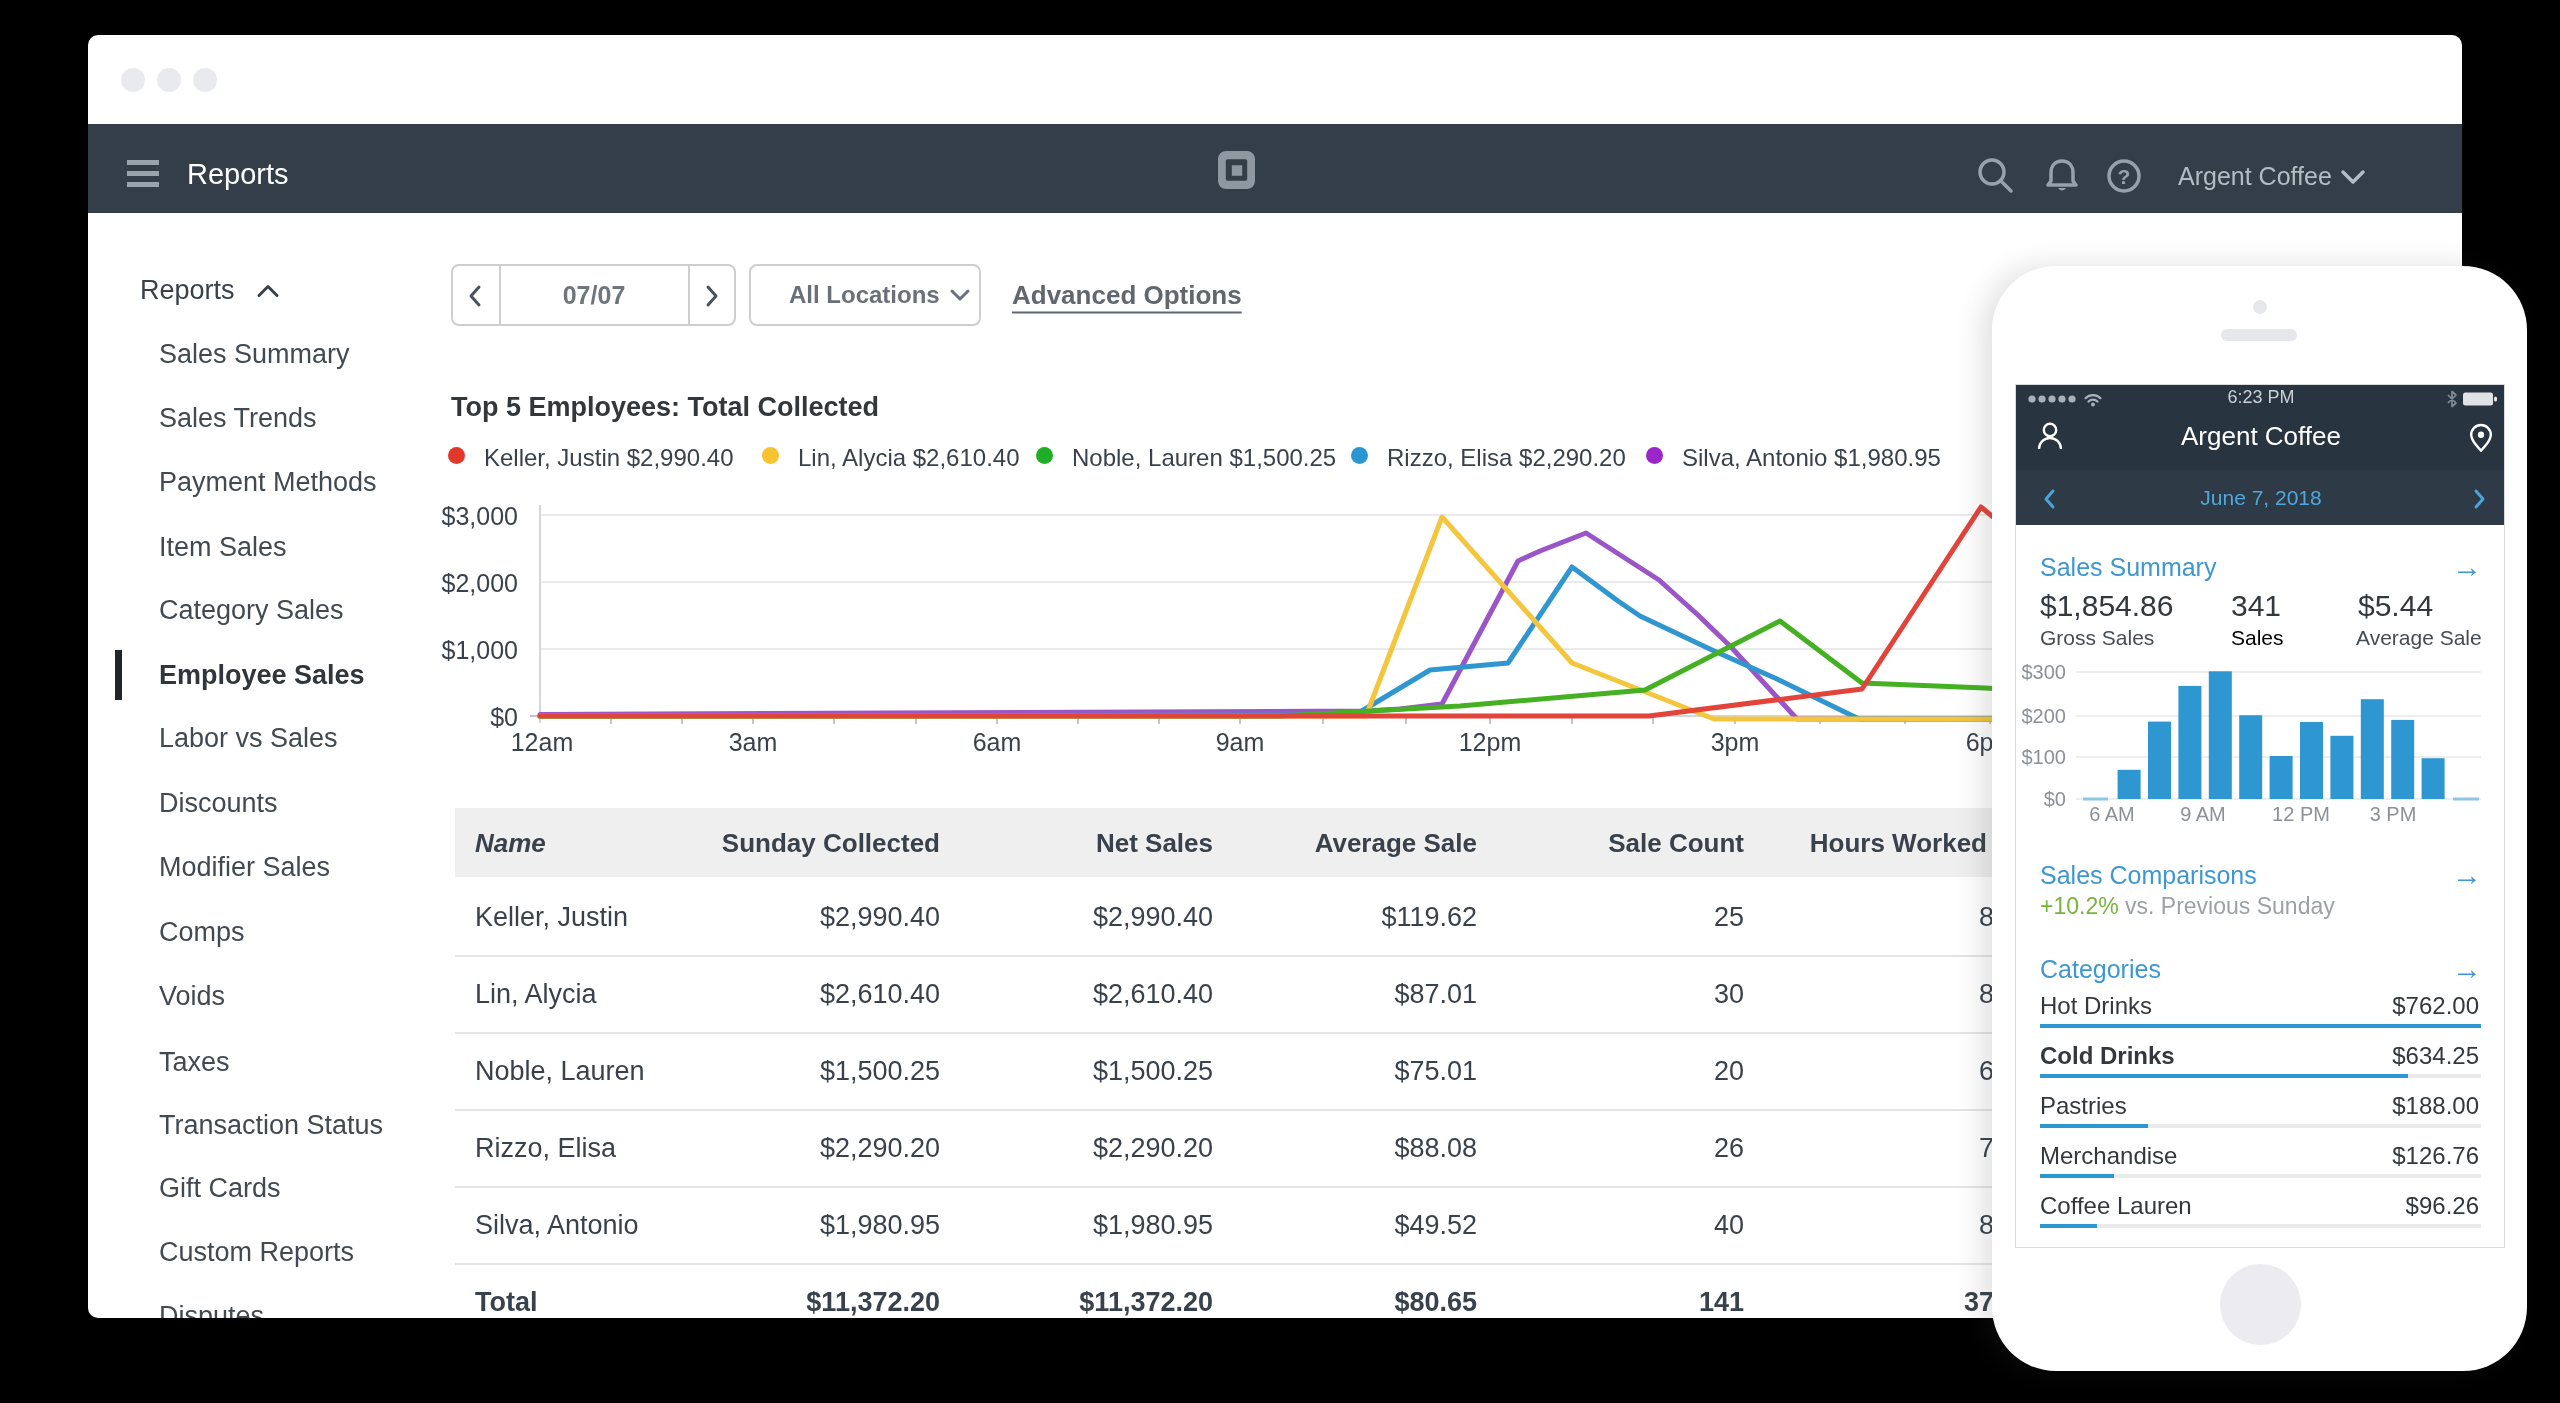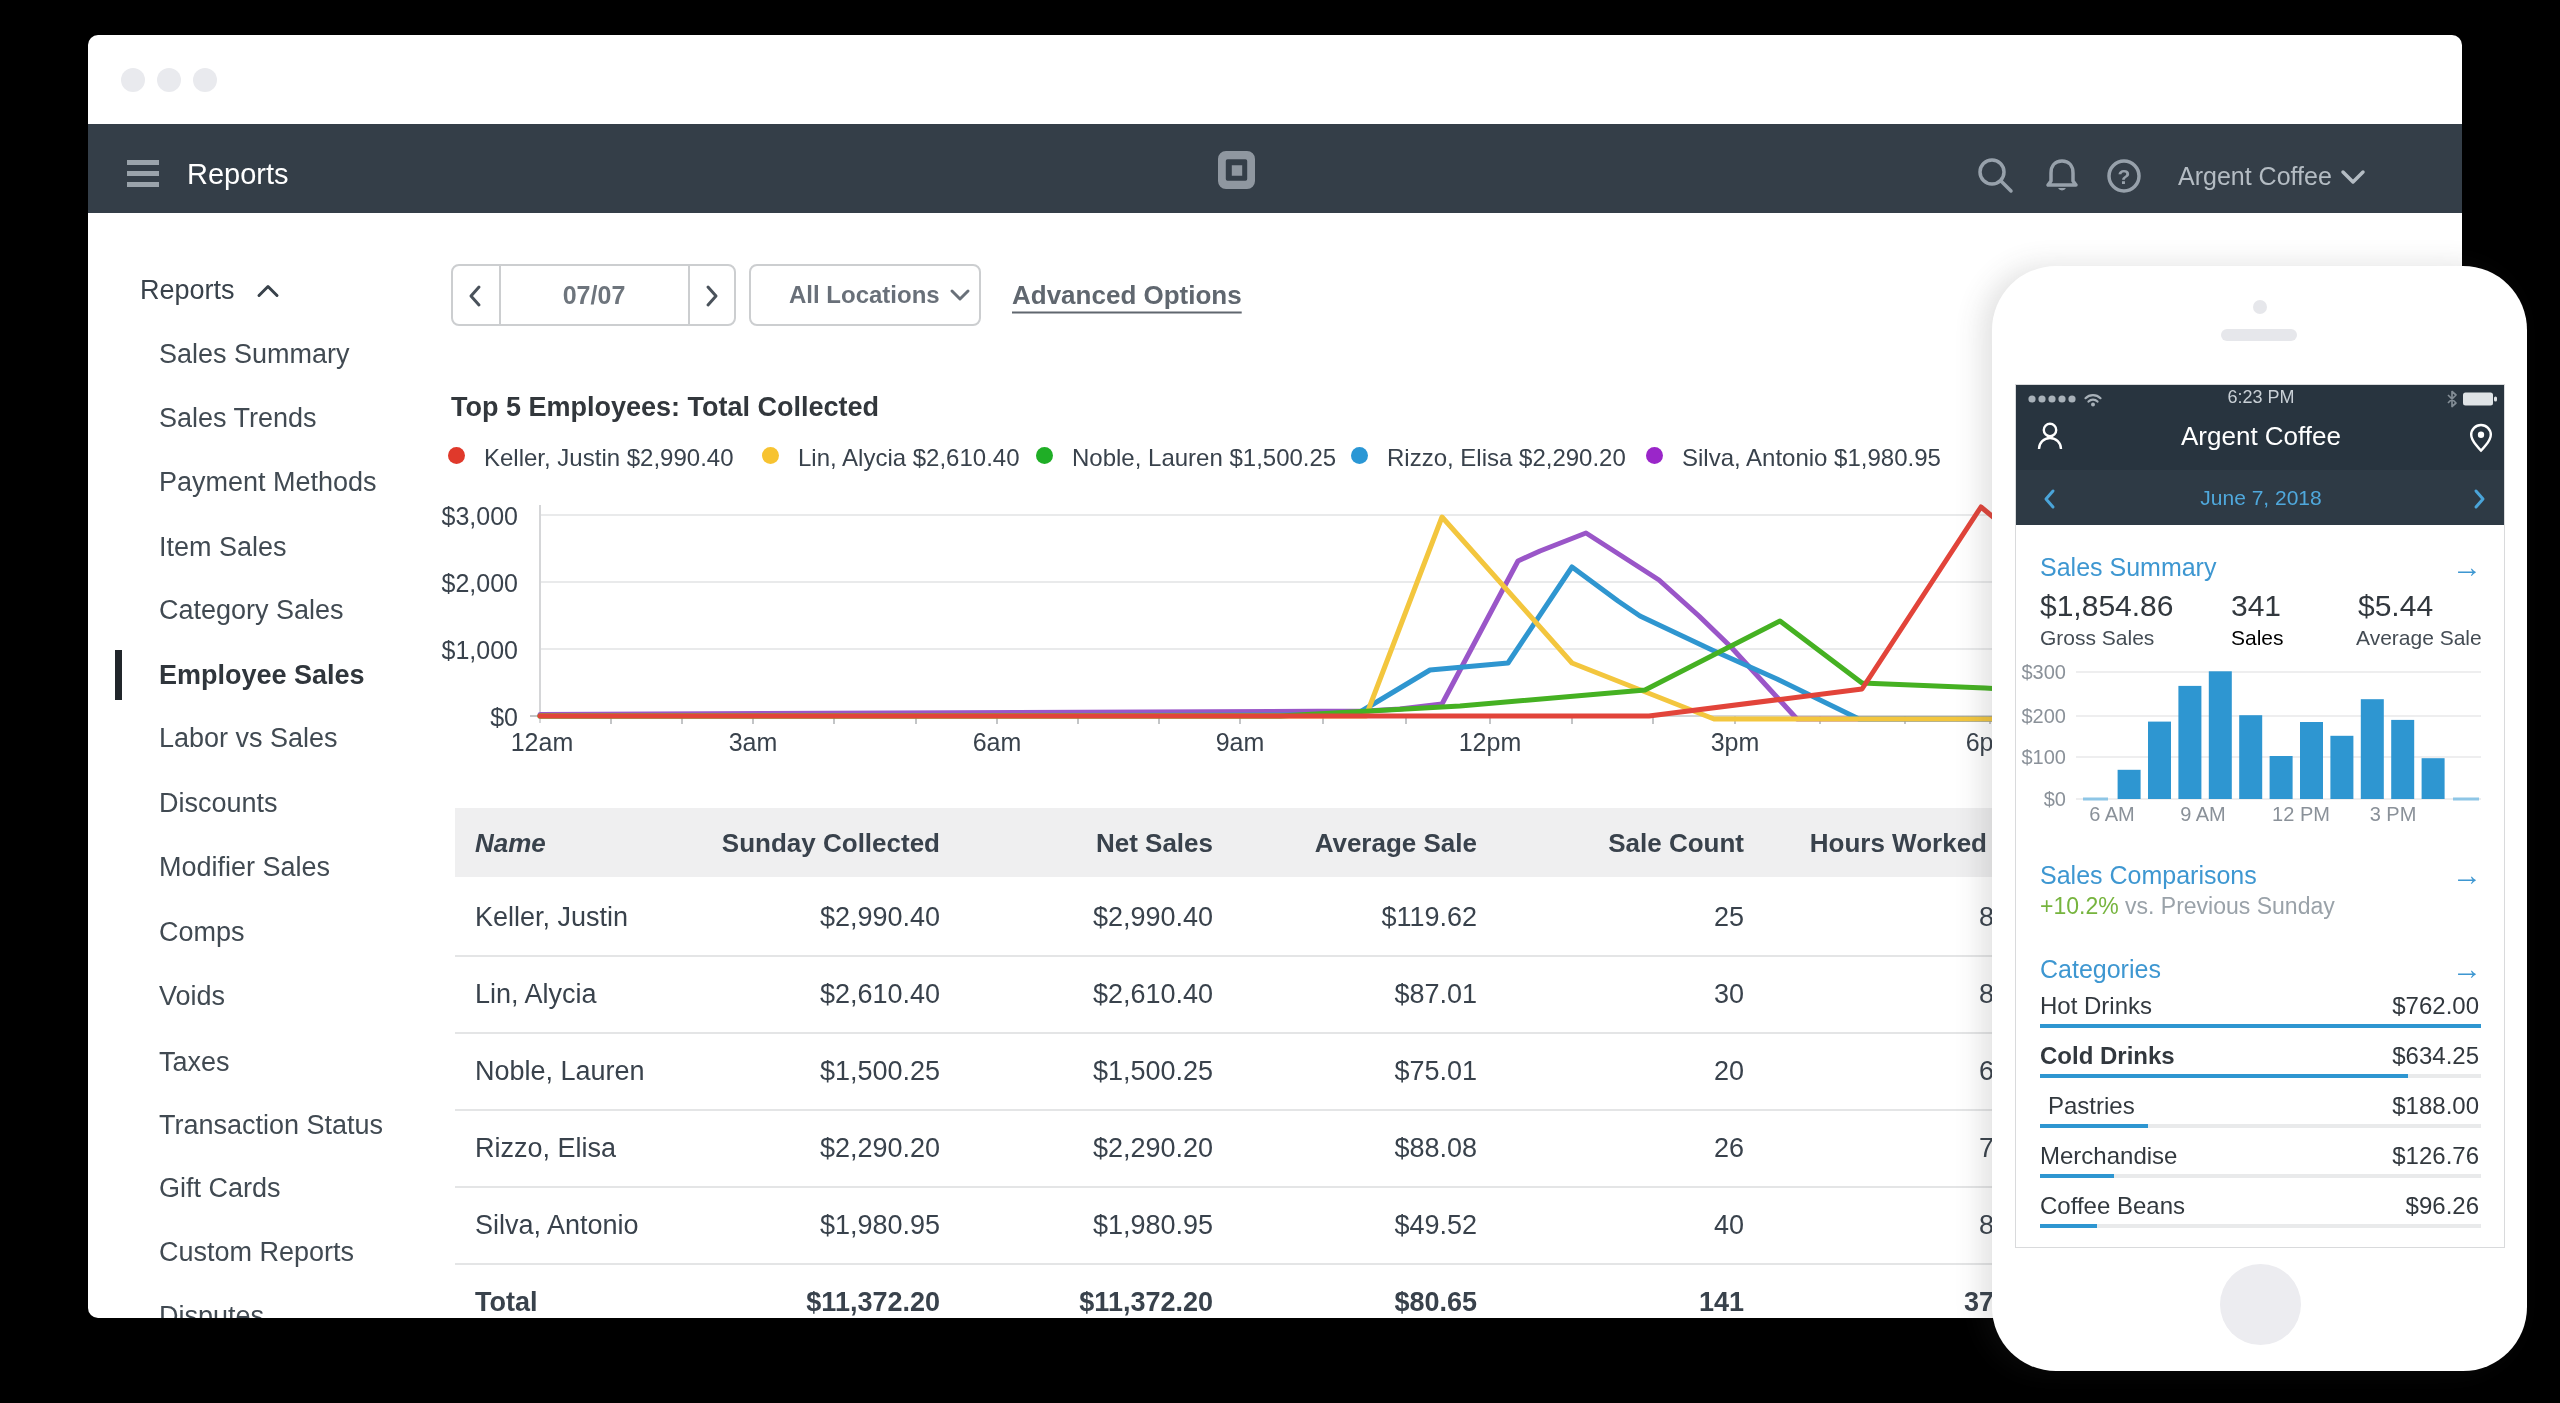--- a/index.html
+++ b/index.html
@@ -333,29 +333,29 @@
     <div class="pcat" style="top:621px;">Hot Drinks</div>
       <div class="pval" style="top:621px;">$762.00</div>
     <div class="pbar" style="top:639px;">
         <div class="pbarfill" style="width:441px;"></div>
       </div>
     <div class="pcat" style="top:671px;font-weight:bold;">Cold Drinks</div>
       <div class="pval" style="top:671px;">$634.25</div>
     <div class="pbar" style="top:689px;">
         <div class="pbarfill" style="width:368px;"></div>
       </div>
-    <div class="pcat" style="top:721px;margin-left:8px;">Pastries</div>
+    <div class="pcat" style="top:721px;">Pastries</div>
       <div class="pval" style="top:721px;">$188.00</div>
     <div class="pbar" style="top:739px;">
         <div class="pbarfill" style="width:108px;"></div>
       </div>
     <div class="pcat" style="top:771px;">Merchandise</div>
       <div class="pval" style="top:771px;">$126.76</div>
     <div class="pbar" style="top:789px;">
         <div class="pbarfill" style="width:74px;"></div>
       </div>
-    <div class="pcat" style="top:821px;">Coffee Beans</div>
+    <div class="pcat" style="top:821px;">Coffee Lauren</div>
       <div class="pval" style="top:821px;">$96.26</div>
     <div class="pbar" style="top:839px;">
         <div class="pbarfill" style="width:57px;"></div>
       </div>
   </div>
 </div>
 
 </body></html>

